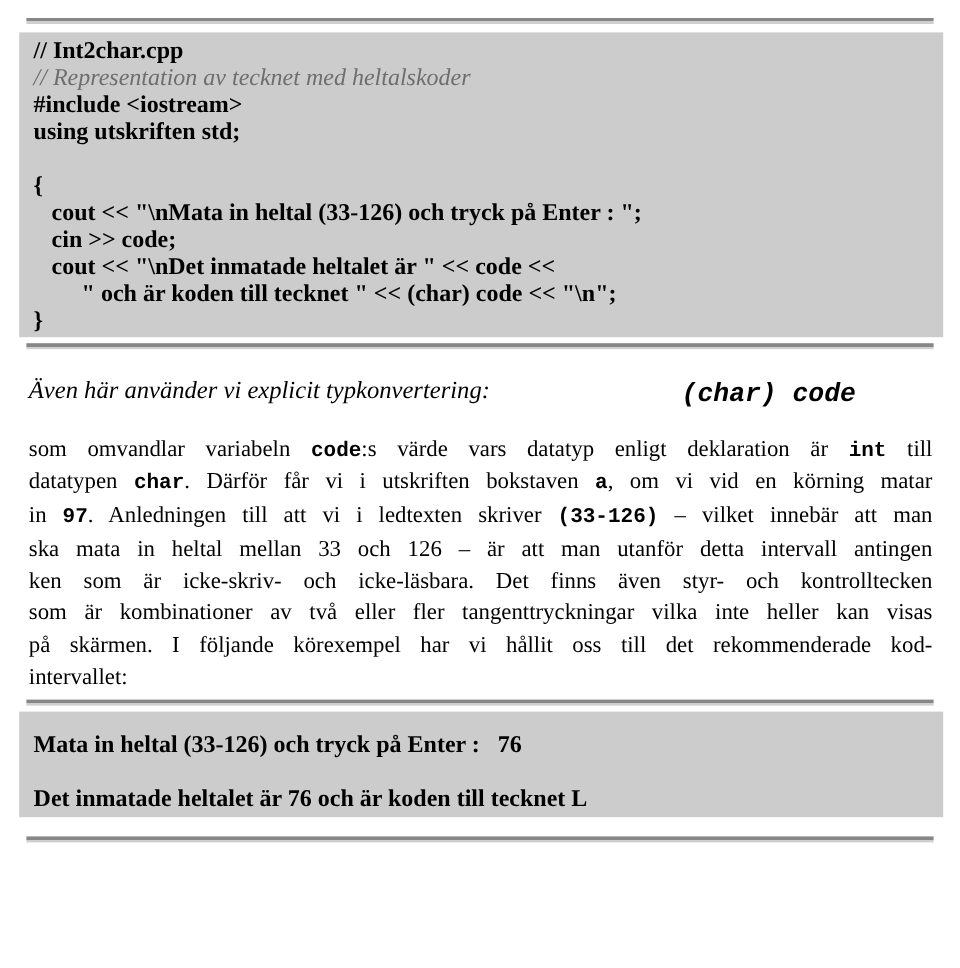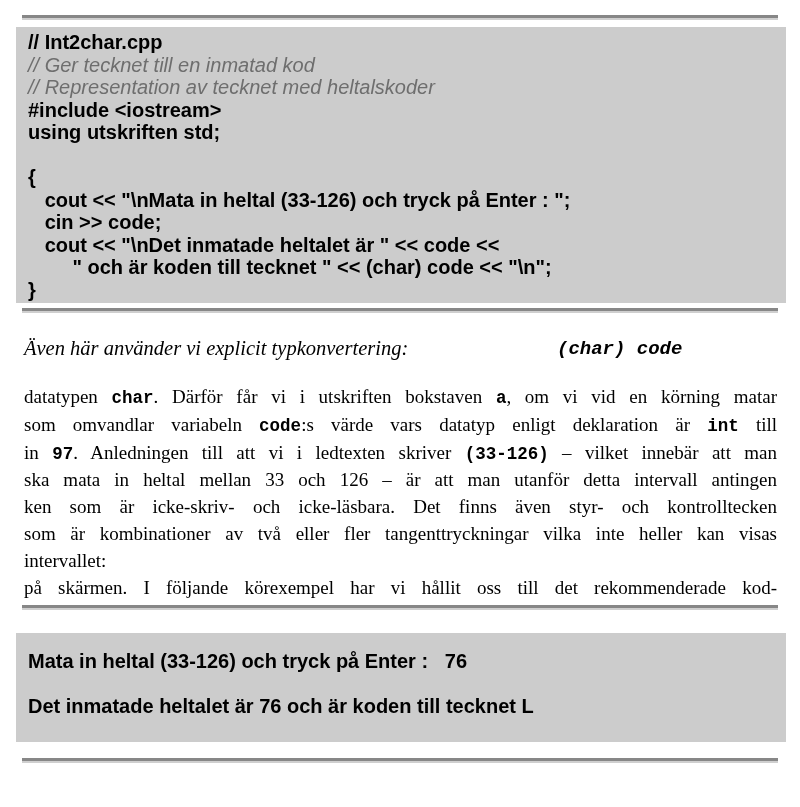--- a/index.html
+++ b/index.html
@@ -18,21 +18,21 @@
       var(--rule-light, #cfcfcf) 55% 100%);
   }
   .rule-top { margin-top: 15px; }
   .rule-after-code { margin-top: 5px; }
   .rule-before-console { margin-top: 4px; }
   .rule-bottom { margin-top: 16px; }
 
   .graybox {
     background: var(--box-bg, #cccccc);
     margin: 0 14px 0 16px;
-    font-family: Liberation Sans, sans-serif;
+    font-family: Liberation Serif, serif;
     font-weight: bold;
     font-size: 20px;
   }
   .codebox {
     margin-top: 7px;
     padding: 4px 0 2px 12px;
     line-height: 22.5px;
   }
   .code-line { white-space: pre; }
   .code-line.comment {
@@ -44,24 +44,24 @@
   .para-intro {
     position: relative;
     margin: 24px 24px 0 24px;
     font-size: 20.5px;
     height: 27px;
     white-space: nowrap;
     font-style: italic;
   }
   .callout-code {
     position: absolute;
-    left: 533px; top: 1px;
+    left: 544px; top: 1px;
     font-family: "Liberation Mono", monospace;
     font-weight: bold;
-    font-size: 19px;
+    font-size: 22px;
     white-space: pre;
   }
 
   .para-main {
     margin: 20px 23px 0 24px;
     font-size: 19px;
     line-height: 26.8px;
   }
   .body-line {
     text-align: justify;
@@ -71,64 +71,63 @@
     text-align: left;
     text-align-last: left;
   }
   .inline-code {
     font-family: "Liberation Mono", monospace;
     font-weight: bold;
     font-size: 17.5px;
   }
 
   .consolebox {
-    margin-top: 23px;
-    padding: 17px 0 24px 12px;
+    margin-top: 5px;
+    padding: 17px 0 4px 12px;
     line-height: 22.5px;
   }
   .console-line { white-space: pre; }
 </style>
 </head>
 <body>
 
 <div>
 
   <div class="rule rule-top"></div>
 
   <div class="graybox codebox">
       <div class="code-line">// Int2char.cpp</div>
-      <div class="code-line comment">// Ger tecknet till en inmatad kod</div>
       <div class="code-line comment">// Representation av tecknet med heltalskoder</div>
       <div class="code-line">#include &lt;iostream&gt;</div>
       <div class="code-line">using utskriften std;</div>
       <div class="code-line">&nbsp;</div>
       <div class="code-line">{</div>
       <div class="code-line">   cout &lt;&lt; "\nMata in heltal (33-126) och tryck på Enter : ";</div>
       <div class="code-line">   cin &gt;&gt; code;</div>
       <div class="code-line">   cout &lt;&lt; "\nDet inmatade heltalet är " &lt;&lt; code &lt;&lt;</div>
       <div class="code-line">        " och är koden till tecknet " &lt;&lt; (char) code &lt;&lt; "\n";</div>
       <div class="code-line">}</div>
     </div>
 
   <div class="rule rule-after-code"></div>
 
   <div class="para-intro">
     <span>Även här använder vi explicit typkonvertering:</span>
     <span class="callout-code">(char) code</span>
   </div>
 
   <div class="para-main">
+      <div class="body-line"><span>som omvandlar variabeln </span><span class="inline-code">code</span><span>:s värde vars datatyp enligt deklaration är </span><span class="inline-code">int</span><span> till</span></div>
       <div class="body-line"><span>datatypen </span><span class="inline-code">char</span><span>. Därför får vi i utskriften bokstaven </span><span class="inline-code">a</span><span>, om vi vid en körning matar</span></div>
-      <div class="body-line"><span>som omvandlar variabeln </span><span class="inline-code">code</span><span>:s värde vars datatyp enligt deklaration är </span><span class="inline-code">int</span><span> till</span></div>
       <div class="body-line"><span>in </span><span class="inline-code">97</span><span>. Anledningen till att vi i ledtexten skriver </span><span class="inline-code">(33-126)</span><span> – vilket innebär att man</span></div>
       <div class="body-line"><span>ska mata in heltal mellan 33 och 126 – är att man utanför detta intervall antingen</span></div>
       <div class="body-line"><span>ken som är icke-skriv- och icke-läsbara. Det finns även styr- och kontrolltecken</span></div>
       <div class="body-line"><span>som är kombinationer av två eller fler tangenttryckningar vilka inte heller kan visas</span></div>
+      <div class="body-line"><span>på skärmen. I följande körexempel har vi hållit oss till det rekommenderade kod-</span></div>
       <div class="body-line no-justify"><span>intervallet:</span></div>
-      <div class="body-line"><span>på skärmen. I följande körexempel har vi hållit oss till det rekommenderade kod-</span></div>
     </div>
 
   <div class="rule rule-before-console"></div>
 
   <div class="graybox consolebox">
       <div class="console-line">Mata in heltal (33-126) och tryck på Enter :   76</div>
       <div class="console-line">&nbsp;</div>
       <div class="console-line">Det inmatade heltalet är 76 och är koden till tecknet L</div>
     </div>
 

